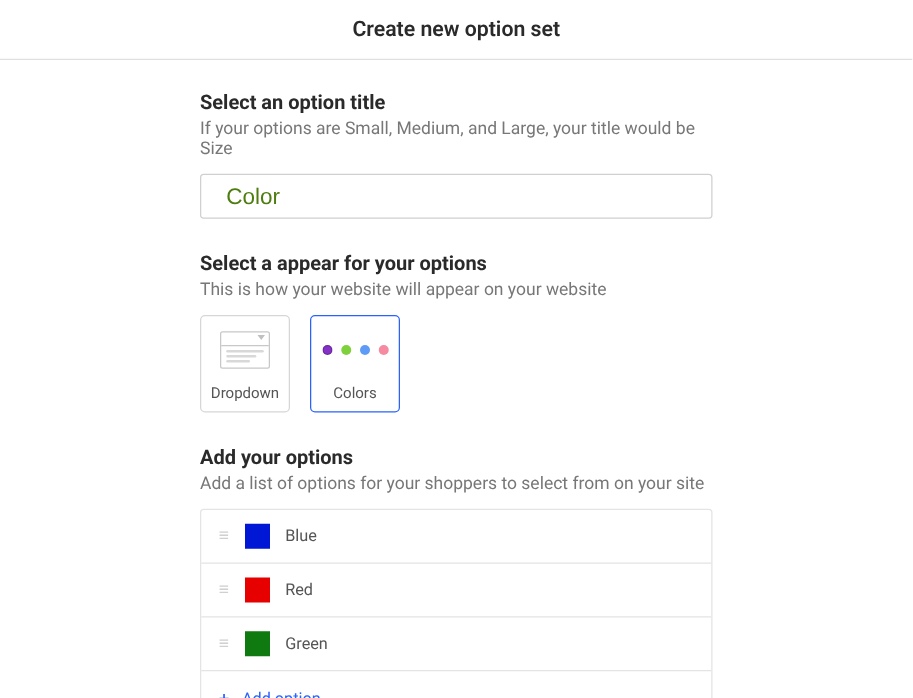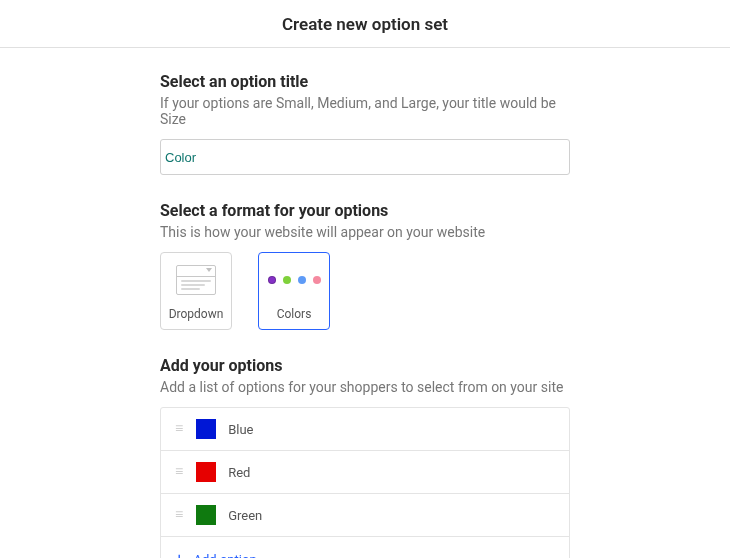--- a/index.html
+++ b/index.html
@@ -32,26 +32,26 @@
     .section-hint {
       font-size: 14px;
       color: #777;
       margin-bottom: 12px;
     }
     .text-input {
       width: 100%;
       height: 36px;
       border: 1px solid #d0d0d0;
       border-radius: 3px;
-      padding: 0 4px;
-      font-size: 13px;
-      color: #0f766e;
+      padding: 0 20px;
+      font-size: 18px;
+      color: #4d7c0f;
       outline: none;
     }
-    .format-row { display: flex; gap: 26px; }
+    .format-row { display: flex; gap: 16px; }
     .format-card {
       width: 72px;
       height: 78px;
       border: 1px solid #d6d6d6;
       border-radius: 4px;
       display: flex;
       flex-direction: column;
       align-items: center;
       justify-content: flex-end;
       padding-bottom: 8px;
@@ -176,21 +176,21 @@
 
 <div class="container">
 
   <div class="section">
     <div class="section-label">Select an option title</div>
     <div class="section-hint">If your options are Small, Medium, and Large, your title would be Size</div>
     <input class="text-input" type="text" value="Color" style="">
   </div>
 
   <div class="section">
-    <div class="section-label">Select a format for your options</div>
+    <div class="section-label">Select a appear for your options</div>
     <div class="section-hint">This is how your website will appear on your website</div>
     <div class="format-row">
       <div class="format-card">
         <div class="icon-area">
           <div class="dd-icon">
             <span class="chev"></span>
             <span class="line l1"></span>
             <span class="line l2"></span>
             <span class="line l3"></span>
           </div>

